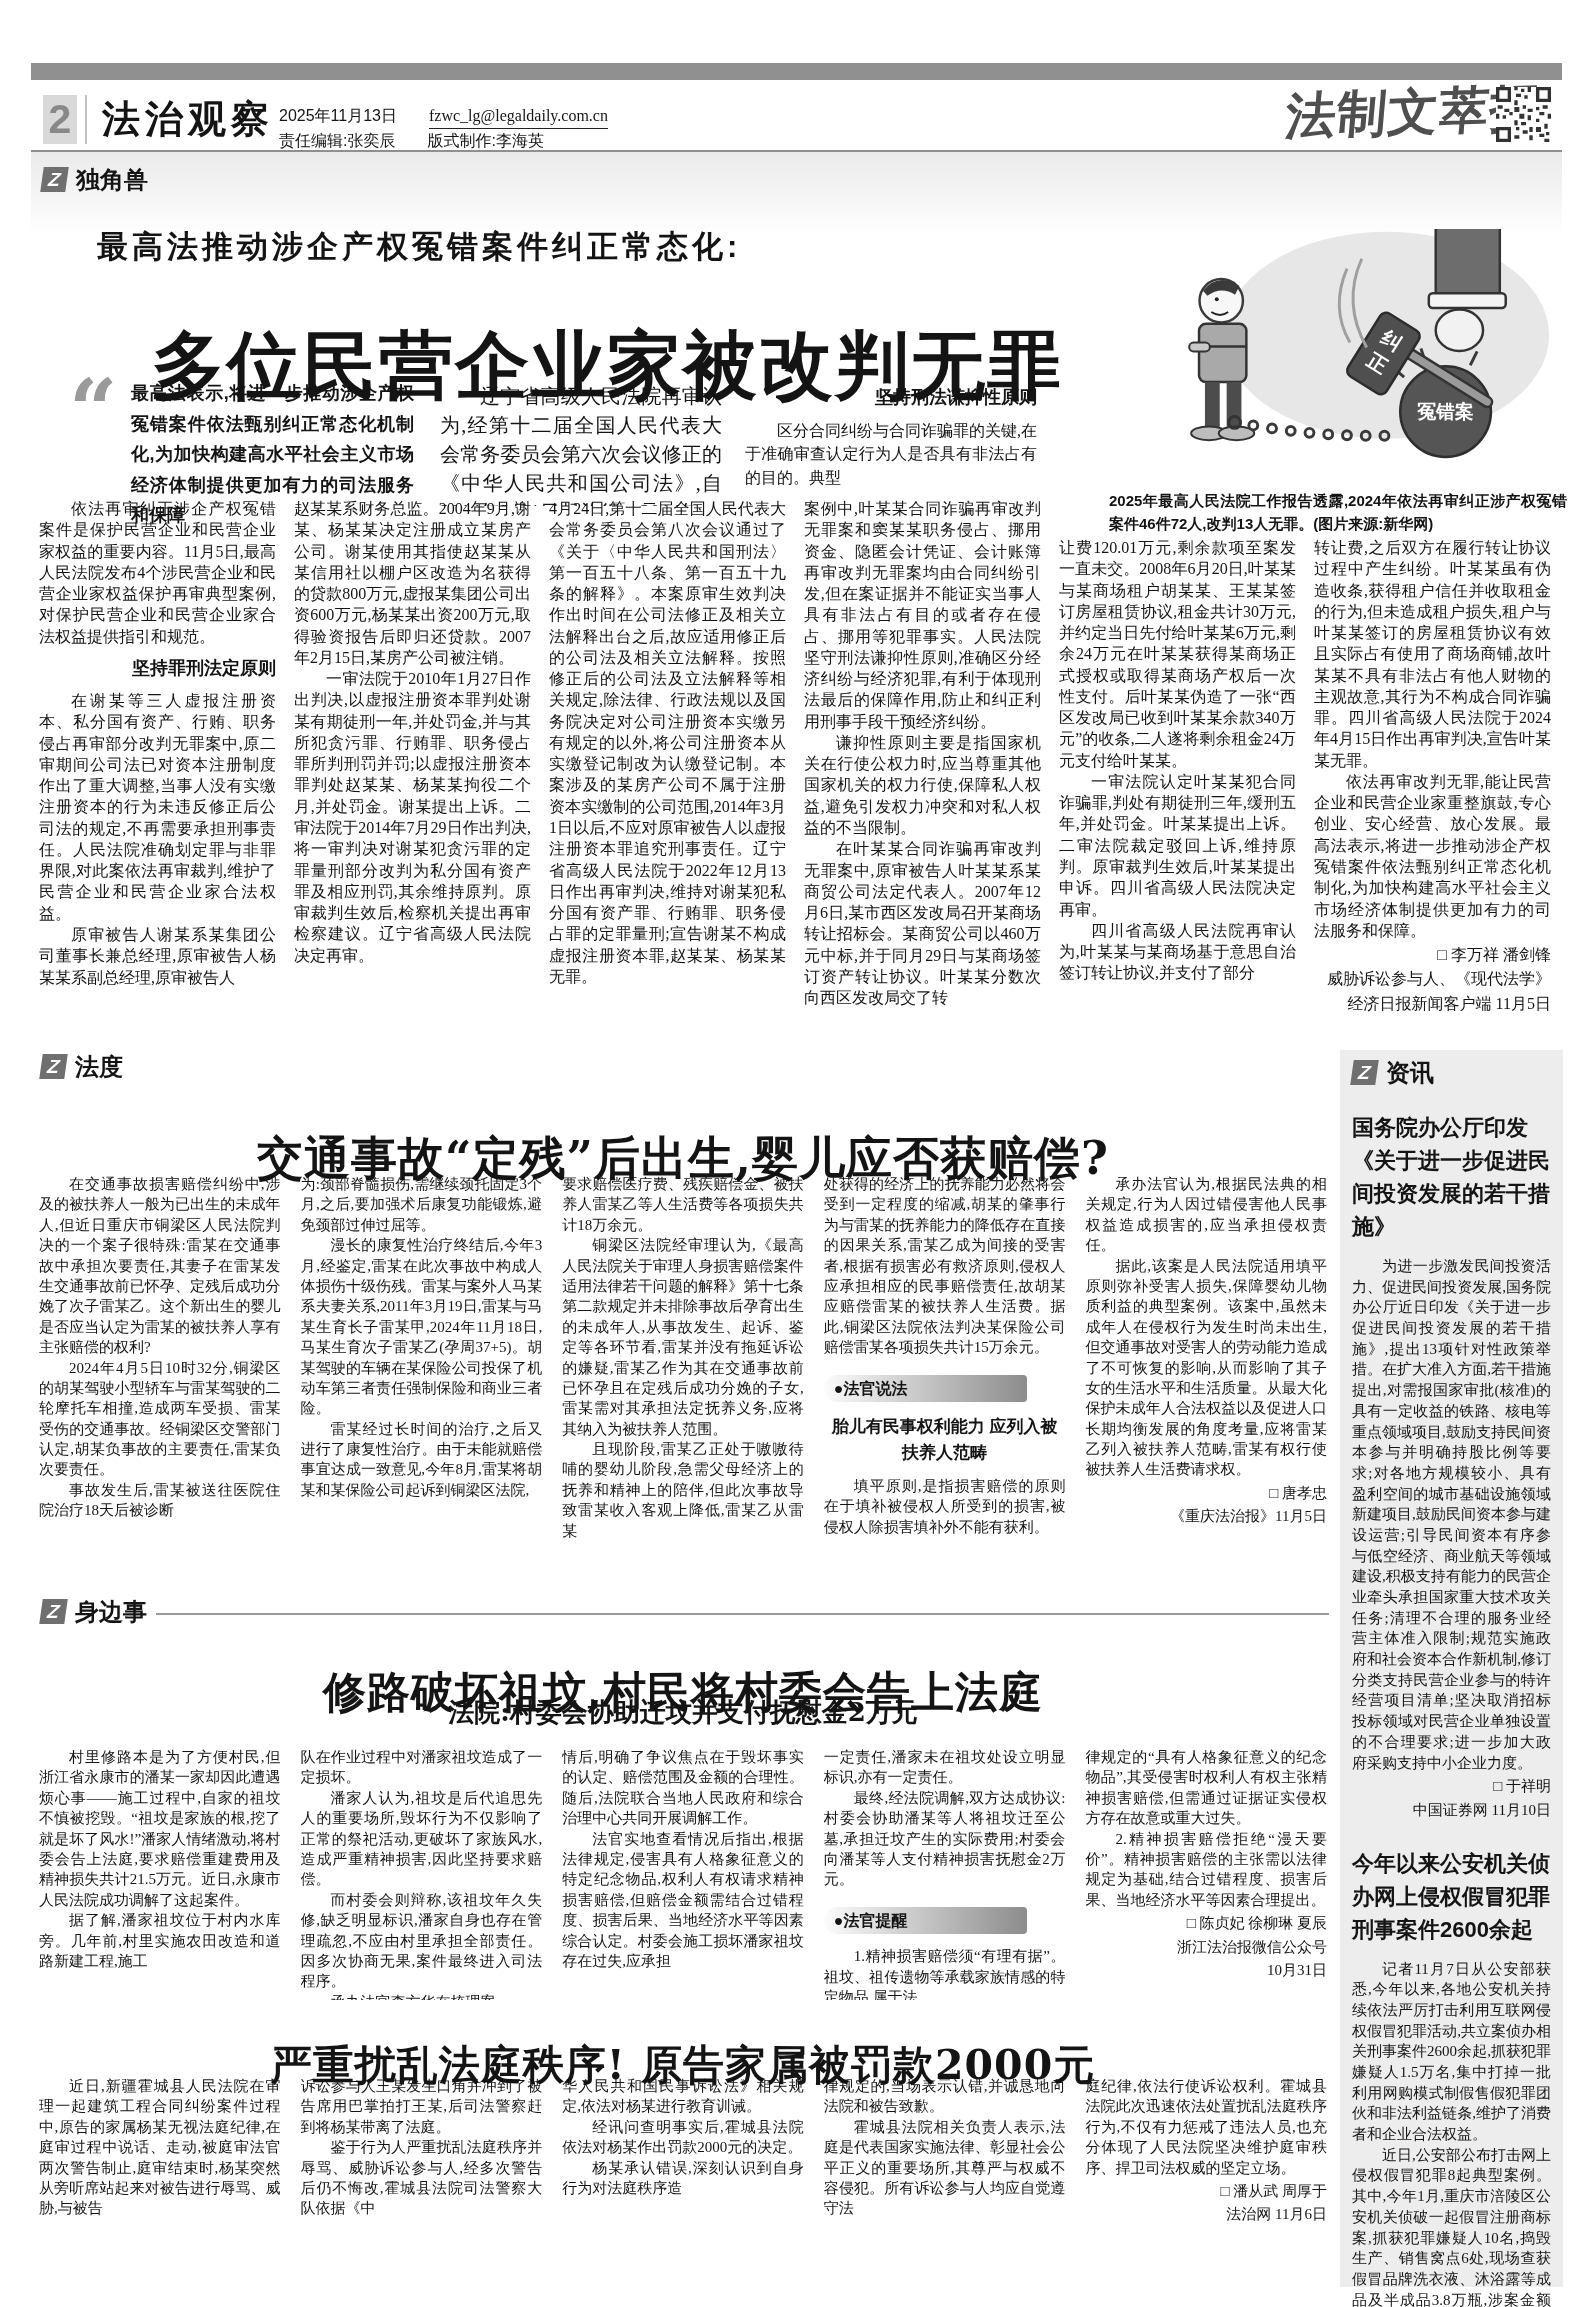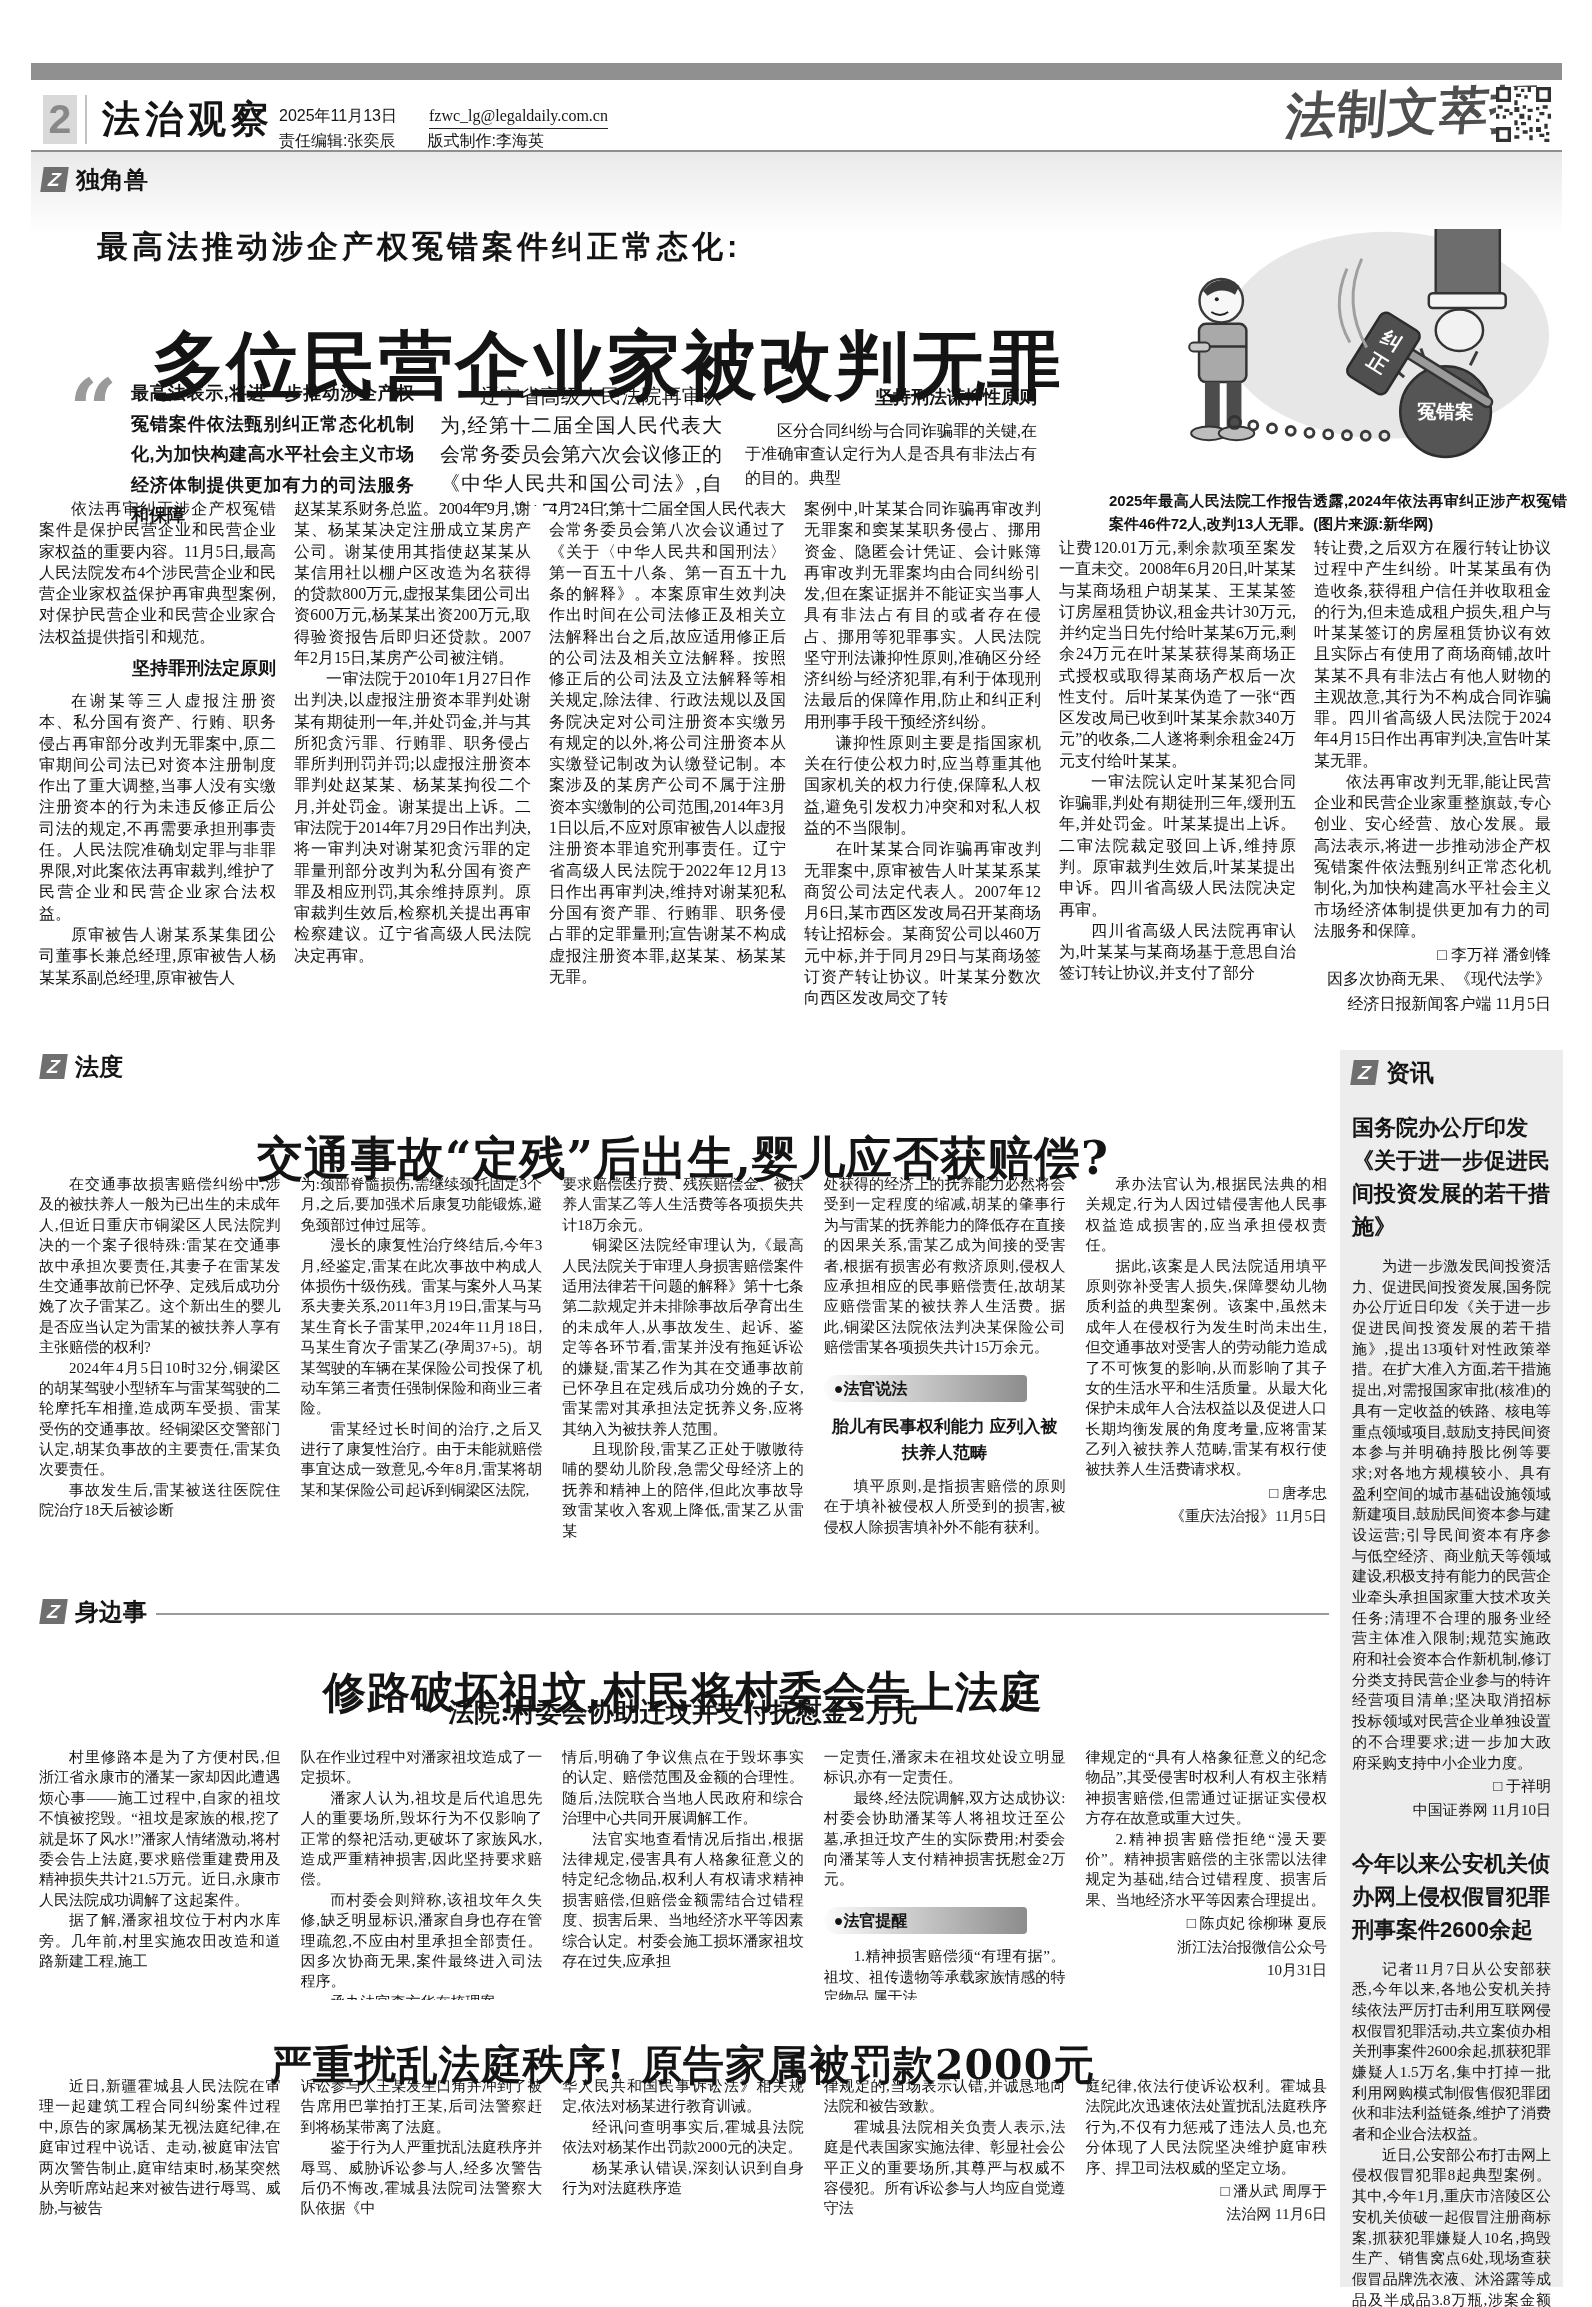--- a/index.html
+++ b/index.html
@@ -201,21 +201,21 @@
         </div>
       <div class="col col-clear">
           <p class="para cont">让费120.01万元,剩余款项至案发一直未交。2008年6月20日,叶某某与某商场租户胡某某、王某某签订房屋租赁协议,租金共计30万元,并约定当日先付给叶某某6万元,剩余24万元在叶某某获得某商场正式授权或取得某商场产权后一次性支付。后叶某某伪造了一张“西区发改局已收到叶某某余款340万元”的收条,二人遂将剩余租金24万元支付给叶某某。</p>
           <p class="para">一审法院认定叶某某犯合同诈骗罪,判处有期徒刑三年,缓刑五年,并处罚金。叶某某提出上诉。二审法院裁定驳回上诉,维持原判。原审裁判生效后,叶某某提出申诉。四川省高级人民法院决定再审。</p>
           <p class="para">四川省高级人民法院再审认为,叶某某与某商场基于意思自治签订转让协议,并支付了部分</p>
         </div>
       <div class="col col-clear">
           <p class="para cont">转让费,之后双方在履行转让协议过程中产生纠纷。叶某某虽有伪造收条,获得租户信任并收取租金的行为,但未造成租户损失,租户与叶某某签订的房屋租赁协议有效且实际占有使用了商场商铺,故叶某某不具有非法占有他人财物的主观故意,其行为不构成合同诈骗罪。四川省高级人民法院于2024年4月15日作出再审判决,宣告叶某某无罪。</p>
           <p class="para">依法再审改判无罪,能让民营企业和民营企业家重整旗鼓,专心创业、安心经营、放心发展。最高法表示,将进一步推动涉企产权冤错案件依法甄别纠正常态化机制化,为加快构建高水平社会主义市场经济体制提供更加有力的司法服务和保障。</p>
           <p class="rline">□ 李万祥 潘剑锋</p>
-          <p class="rline">因多次协商无果、《现代法学》</p>
+          <p class="rline">威胁诉讼参与人、《现代法学》</p>
           <p class="rline">经济日报新闻客户端 11月5日</p>
         </div>
     </div>
   </section>
 
   <section class="fadu">
     <div class="sec-label">
       <span class="zicon">Z</span>
       <span>法度</span>
     </div>

